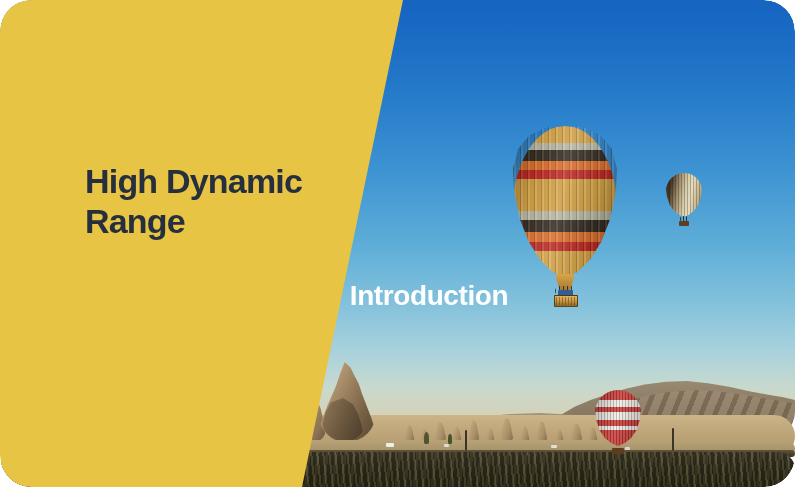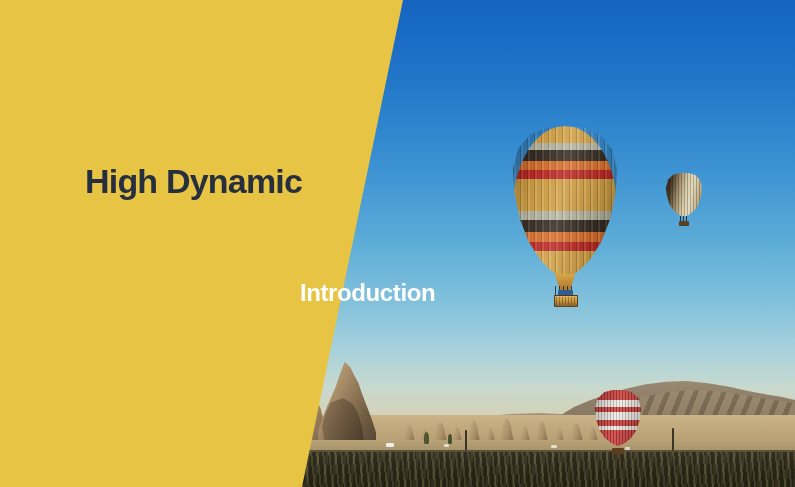--- a/index.html
+++ b/index.html
@@ -1,15 +1,15 @@
 <!DOCTYPE html>
 <html><head>
 <meta charset="utf-8">
 <style>
-  * { margin:0; padding:0; box-sizing:border-box; }
+  * { margin:0; padding:0; box-sizing:border-box;border-radius:31px; }
   html, body {
     width:795px; height:487px; overflow:hidden;
     background:#ffffff;
     font-family:"Liberation Sans", sans-serif;
   }
 
   .slide {
     position:relative;
     width:795px; height:487px;
     overflow:hidden;
@@ -275,22 +275,22 @@
   .title {
     position:absolute; left:85px; top:162px; width:290px;
     color:#262F3E;
     font-size:34px; font-weight:bold; line-height:1.17;
     letter-spacing:-0.8px;
   }
   .title .line { display:block; white-space:nowrap; }
 
   .subtitle {
     position:absolute; left:300px; top:278px; width:258px;
-    color:#FFFFFF; text-align:left;
-    font-size:24px; font-weight:bold; line-height:1.28;
+    color:#FFFFFF; text-align:center;
+    font-size:28px; font-weight:bold; line-height:1.28;
     letter-spacing:-0.4px;
   }
   .subtitle .line { display:block; white-space:nowrap; }
 </style>
 </head>
 <body>
 
 <div class="slide">
 
   <div class="photo">
@@ -359,19 +359,20 @@
       <div class="bm-burner"></div>
       <div class="bm-basket"></div>
     </div>
 
   </div>
 
   <div class="panel-yellow"></div>
 
   <div class="title">
     <span class="line">High Dynamic</span>
+    <span class="line">Range</span>
   </div>
 
   <div class="subtitle">
     <span class="line">Introduction</span>
   </div>
 
 </div>
 
 </body></html>

